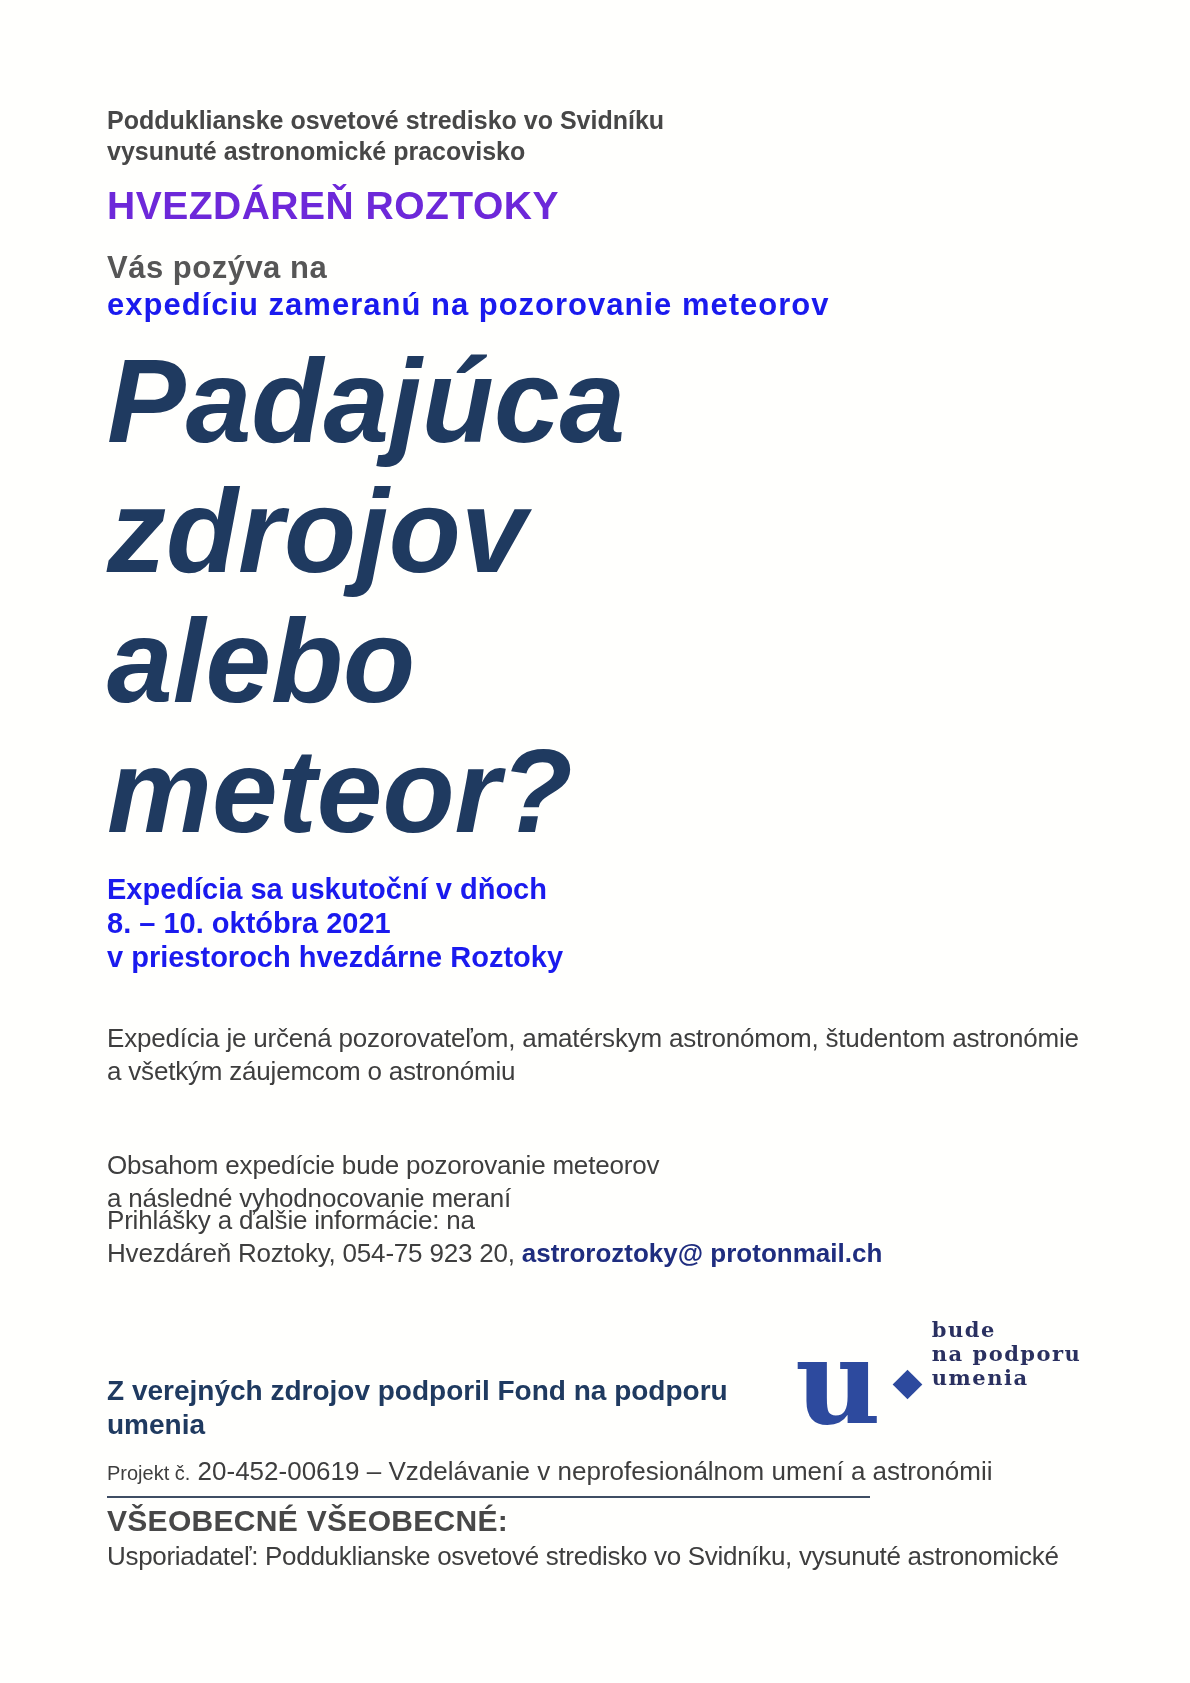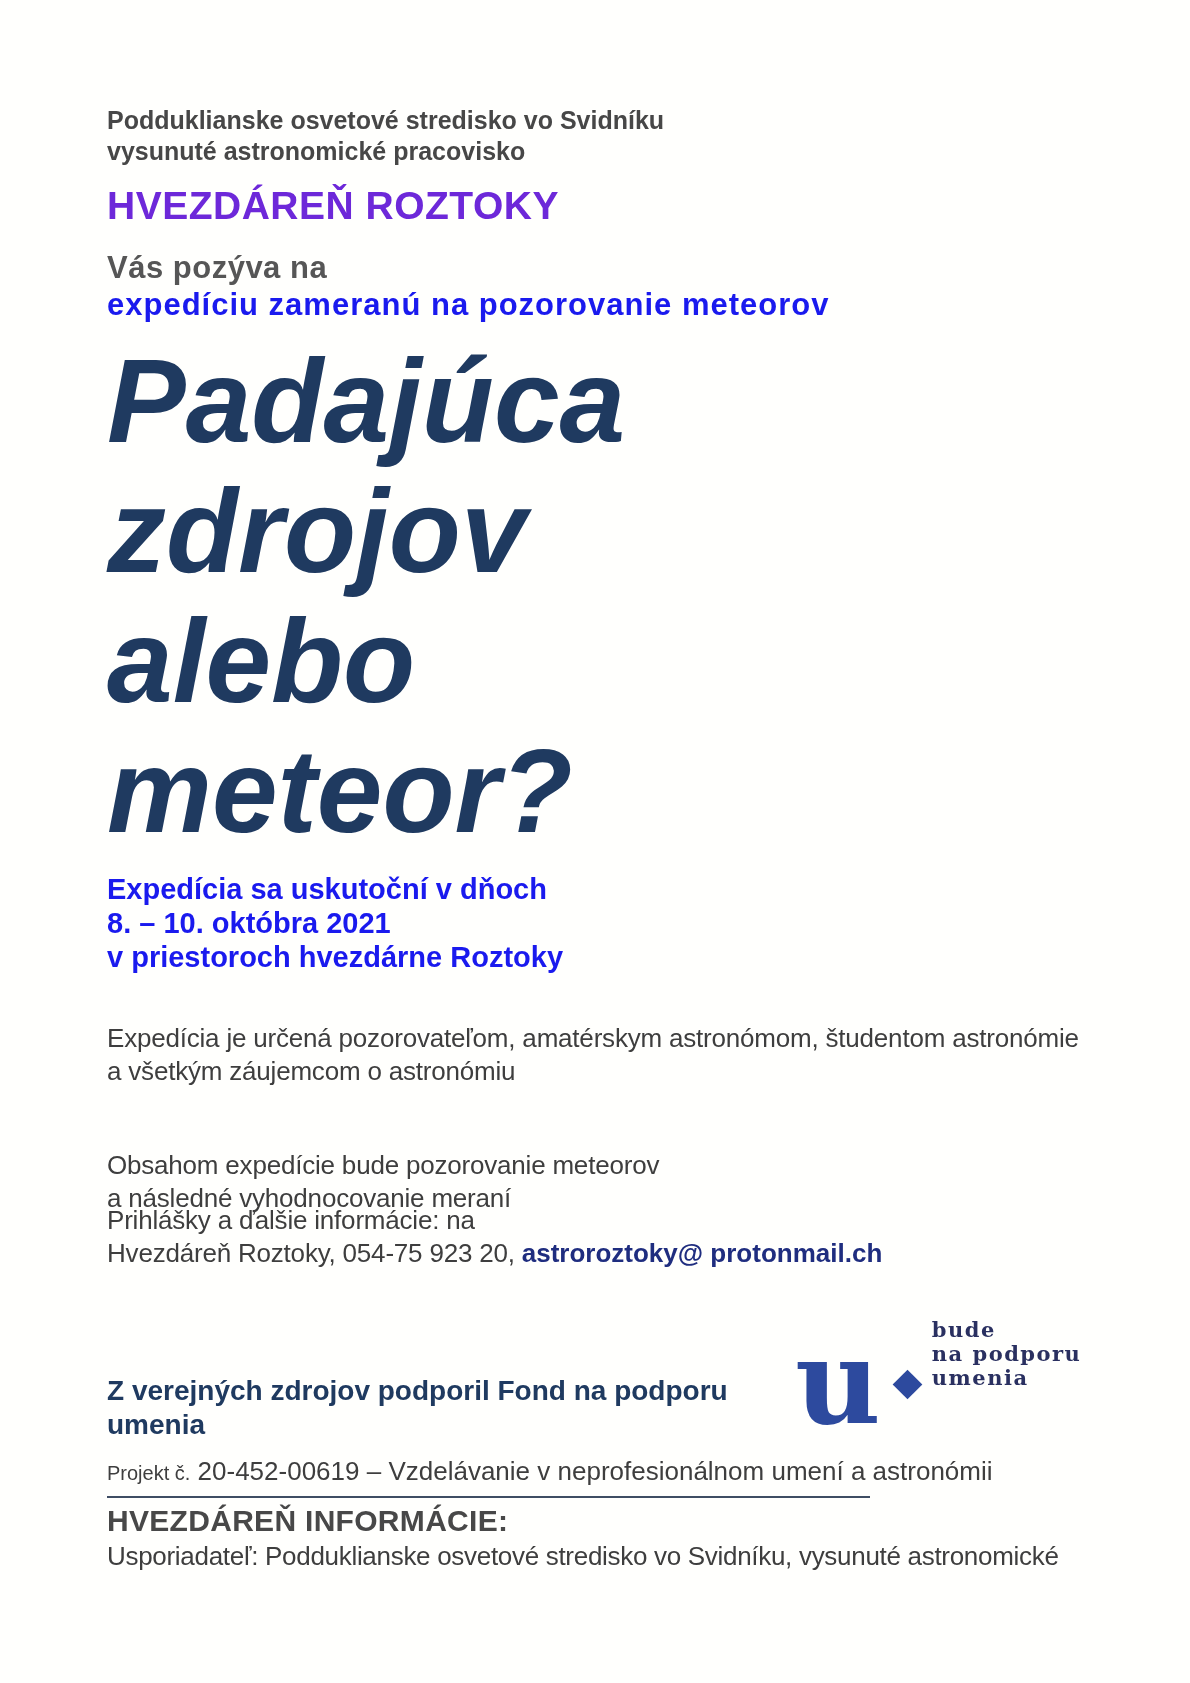--- a/index.html
+++ b/index.html
@@ -194,17 +194,17 @@
 
   <div class="abs support">
     <div>Z verejných zdrojov podporil Fond na podporu</div>
     <div>umenia</div>
   </div>
 
   <div class="abs project"><span class="project-prefix">Projekt č.</span><span> 20-452-00619 – Vzdelávanie v neprofesionálnom umení a astronómii</span></div>
 
   <div class="abs divider"></div>
 
-  <div class="abs footer-heading">HVEZDÁREŇ INFORMÁCIE:</div>
+  <div class="abs footer-heading">VŠEOBECNÉ VŠEOBECNÉ:</div>
 
   <div class="abs organizer">Usporiadateľ: Podduklianske osvetové stredisko vo Svidníku, vysunuté astronomické</div>
 
 </div>
 
 </body></html>

